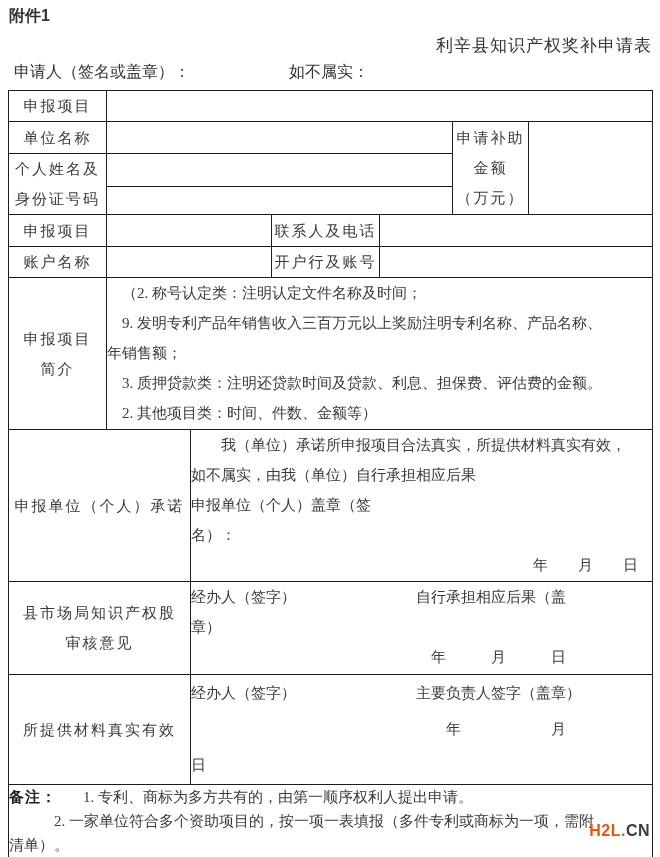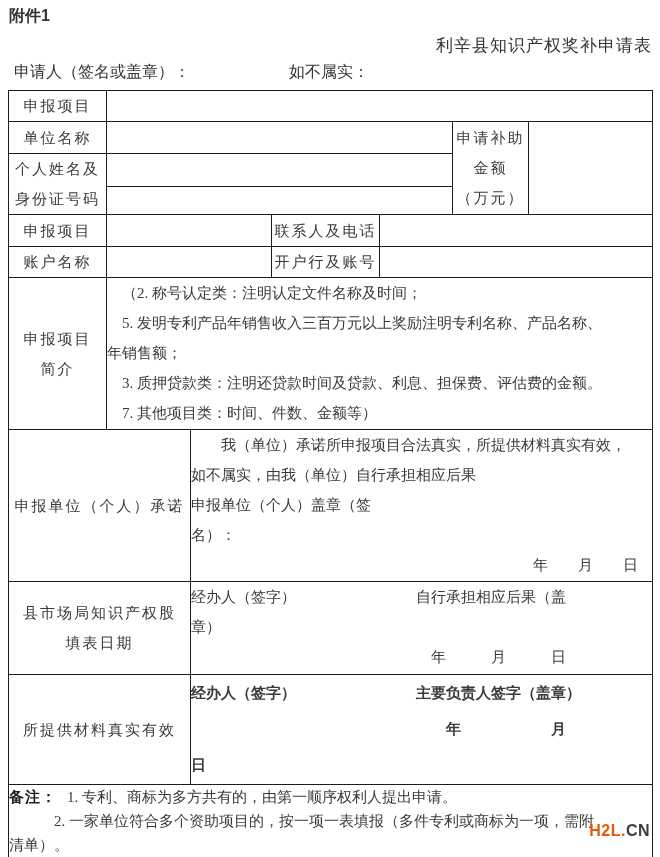--- a/index.html
+++ b/index.html
@@ -45,23 +45,23 @@
   td.lab{
     text-align:center;
     vertical-align:middle;
     letter-spacing:2px;
     line-height:2.0;
   }
   td.inp{background:#ffffff;}
   td.content{vertical-align:top;padding:1px 2px;}
   .ln{white-space:pre;height:30px;line-height:30px;overflow:hidden;}
   .ln24{white-space:pre;height:24px;line-height:24px;overflow:hidden;}
-  .ln36{white-space:pre;height:36px;line-height:36px;overflow:hidden;font-weight:bold;}
+  .ln36{white-space:pre;height:36px;line-height:36px;overflow:hidden;}
   .right{text-align:right;padding-right:14px;}
-  .note-label{font-weight:700;color:#222;margin-right:10px;letter-spacing:1px;}
+  .note-label{font-weight:700;color:#222;margin-right:26px;letter-spacing:1px;}
   .logo{
     position:absolute;right:10px;top:822px;
     font-family:Liberation Sans, sans-serif;
     font-size:16px;font-weight:700;letter-spacing:0.5px;
   }
   .logo .lg1{color:#e8580c;}
   .logo .lg2{color:#3c3c3c;}
 </style>
 </head>
 <body>
@@ -129,42 +129,42 @@
       <td class="inp" colspan="3"></td>
     </tr>
 
     <tr style="height:152px">
       <td class="lab">
         <div>申报项目</div>
         <div>简介</div>
       </td>
       <td class="content" colspan="6">
         <div class="ln">　（2. 称号认定类：注明认定文件名称及时间；</div>
-        <div class="ln">　5. 发明专利产品年销售收入三百万元以上奖励注明专利名称、产品名称、</div>
+        <div class="ln">　9. 发明专利产品年销售收入三百万元以上奖励注明专利名称、产品名称、</div>
         <div class="ln">年销售额；</div>
         <div class="ln">　3. 质押贷款类：注明还贷款时间及贷款、利息、担保费、评估费的金额。</div>
-        <div class="ln">　7. 其他项目类：时间、件数、金额等）</div>
+        <div class="ln">　2. 其他项目类：时间、件数、金额等）</div>
       </td>
     </tr>
 
     <tr style="height:152px">
       <td class="lab" colspan="2">申报单位（个人）承诺</td>
       <td class="content" colspan="5">
         <div class="ln">　　我（单位）承诺所申报项目合法真实，所提供材料真实有效，</div>
         <div class="ln">如不属实，由我（单位）自行承担相应后果</div>
         <div class="ln">申报单位（个人）盖章（签</div>
         <div class="ln">名）：</div>
         <div class="ln right">年　　月　　日</div>
       </td>
     </tr>
 
     <tr style="height:93px">
       <td class="lab" colspan="2">
         <div>县市场局知识产权股</div>
-        <div>填表日期</div>
+        <div>审核意见</div>
       </td>
       <td class="content" colspan="5">
         <div class="ln">经办人（签字）　　　　　　　　自行承担相应后果（盖</div>
         <div class="ln">章）</div>
         <div class="ln">　　　　　　　　　　　　　　　　年　　　月　　　日</div>
       </td>
     </tr>
 
     <tr style="height:110px">
       <td class="lab" colspan="2">所提供材料真实有效</td>

